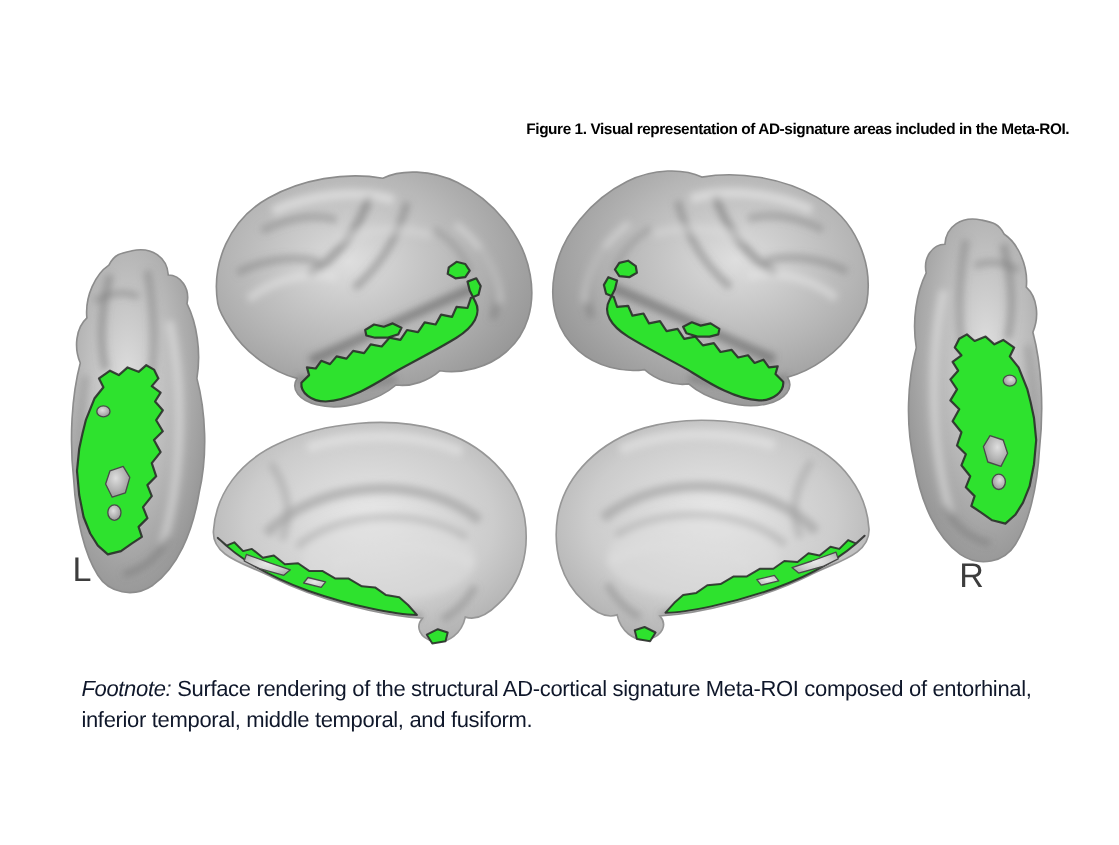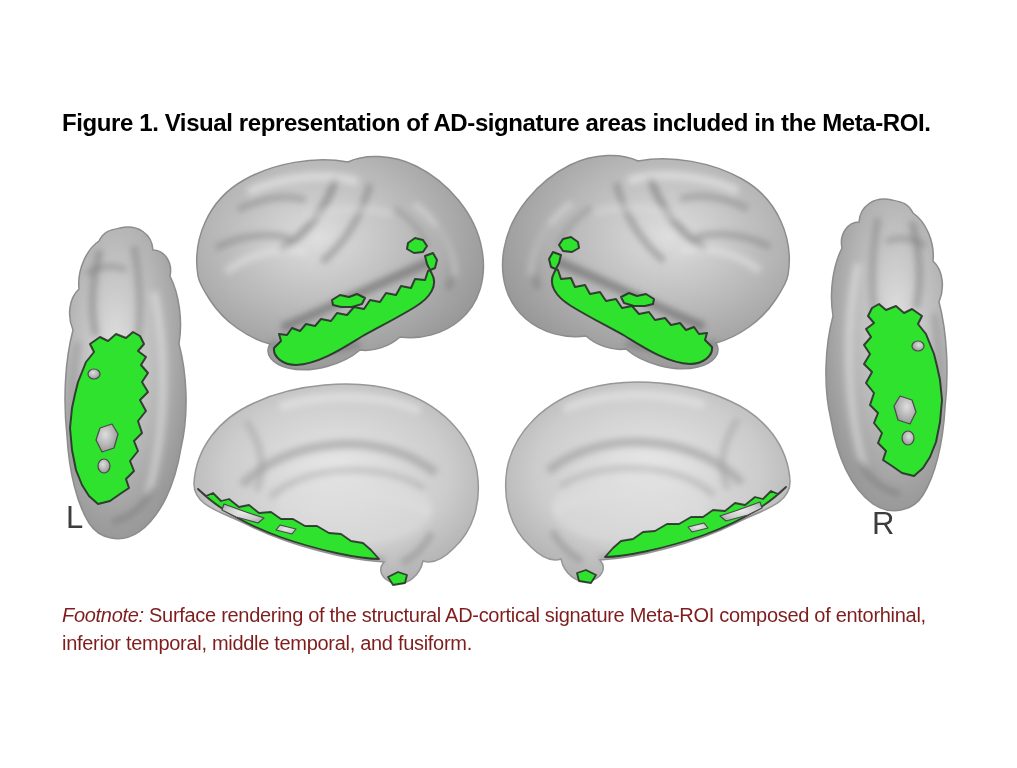--- a/index.html
+++ b/index.html
@@ -7,36 +7,37 @@
     width: 1017px; height: 768px;
     background: #ffffff;
     position: relative;
     overflow: hidden;
     font-family: "Liberation Sans", sans-serif;
   }
   .slide { position: absolute; inset: 0; }
   .fig-title {
     position: absolute; left: 62px; top: 109px; width: 910px;
     margin: 0;
-    font-size: 24px; font-weight: bold; color: #000000;
+    font-size: 14px; font-weight: bold; color: #000000;
     letter-spacing: -0.4px;
     font-family: "Liberation Sans", sans-serif;
+    text-align: right;
   }
   .brain { position: absolute; }
   .hemi-label {
     position: absolute;
     font-size: 31px; color: #3d3d3d;
     font-family: "Liberation Sans", sans-serif;
   }
   .label-l { left: 66px; top: 500px; }
   .label-r { left: 872px; top: 506px; }
   .footnote {
     position: absolute; left: 62px; top: 602px; width: 890px;
-    margin: 0;
-    font-size: 20px; line-height: 27.5px; color: #7f1d1d;
+    margin: 12px;
+    font-size: 20px; line-height: 27.5px; color: #0f172a;
     letter-spacing: -0.3px;
   }
   .footnote em { font-style: italic; font-weight: normal; }
   .defs-svg { position: absolute; width: 0; height: 0; }
   svg path, svg ellipse { vector-effect: none; }
 </style>
 </head>
 <body>
 
 <div class="slide">

